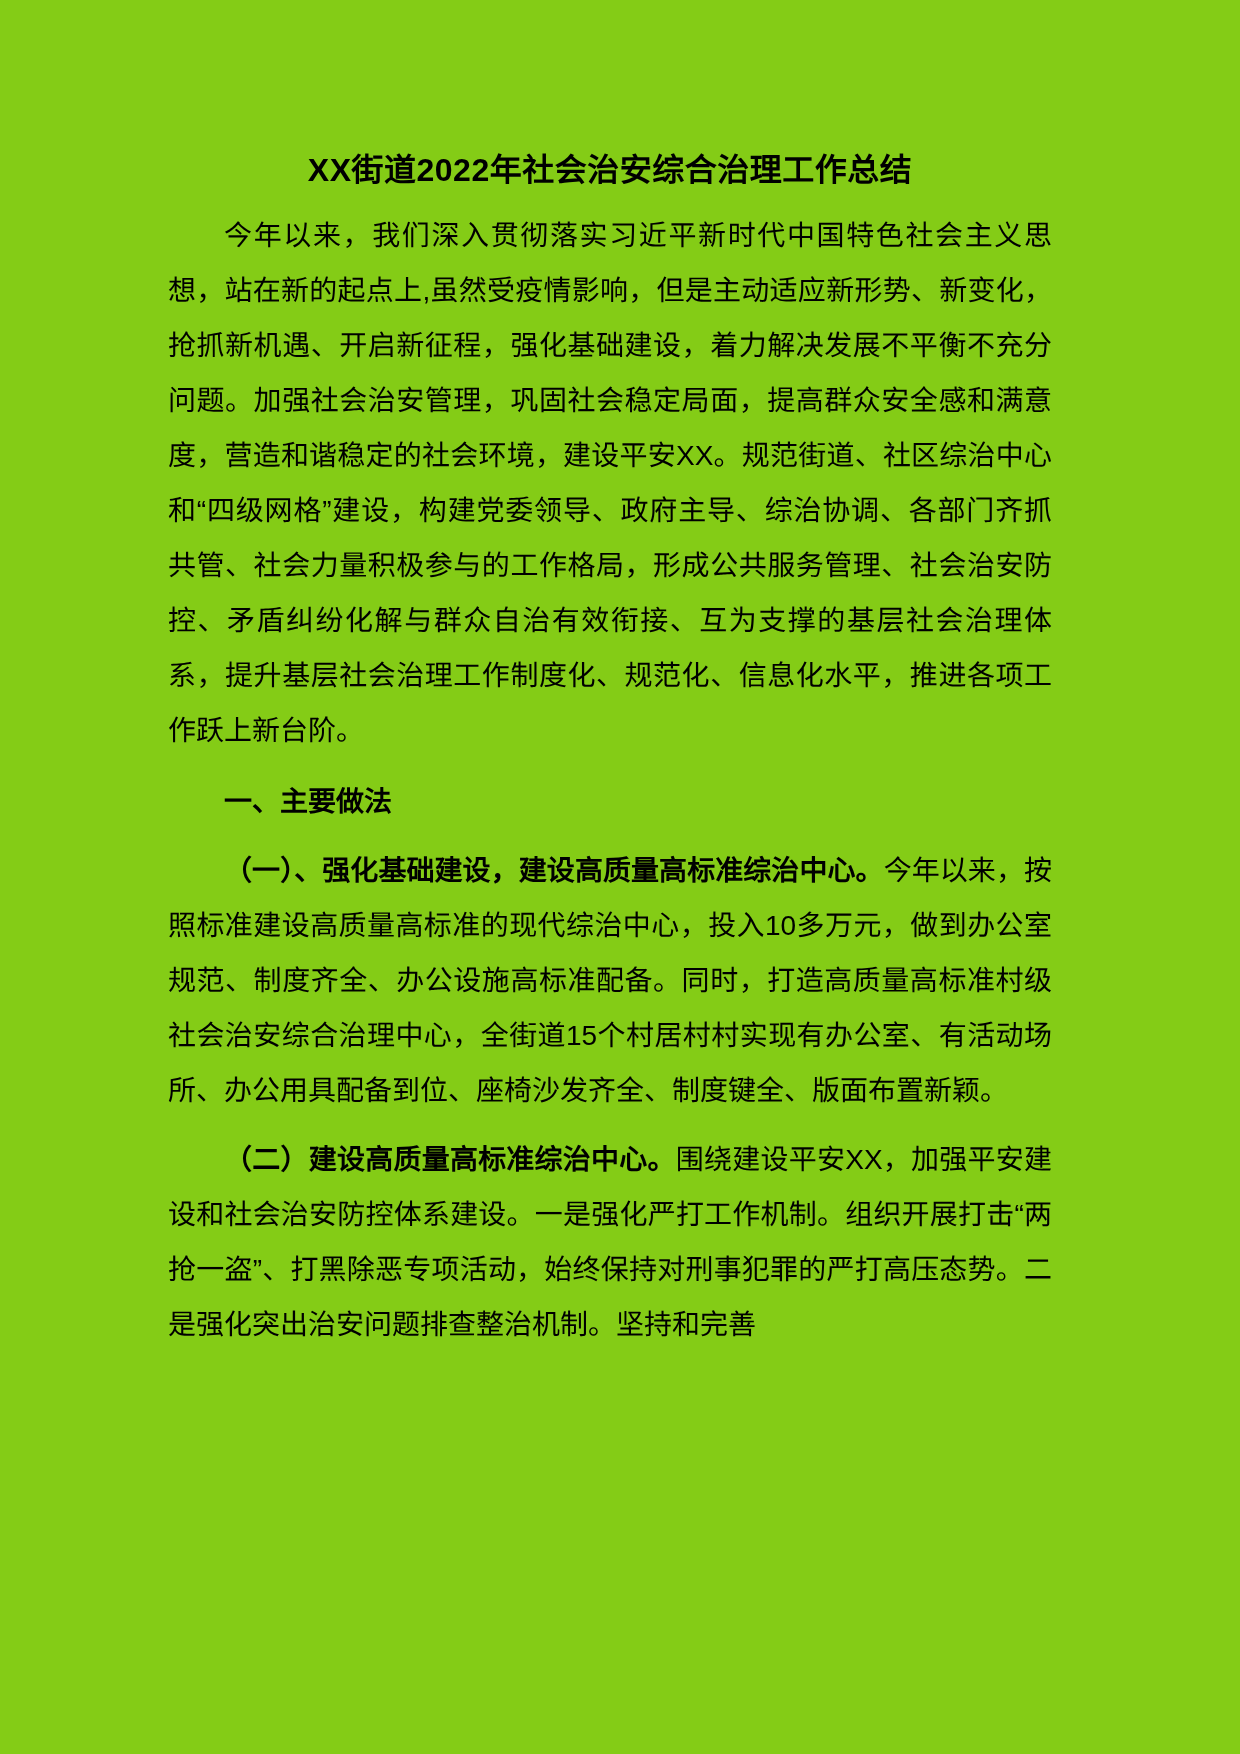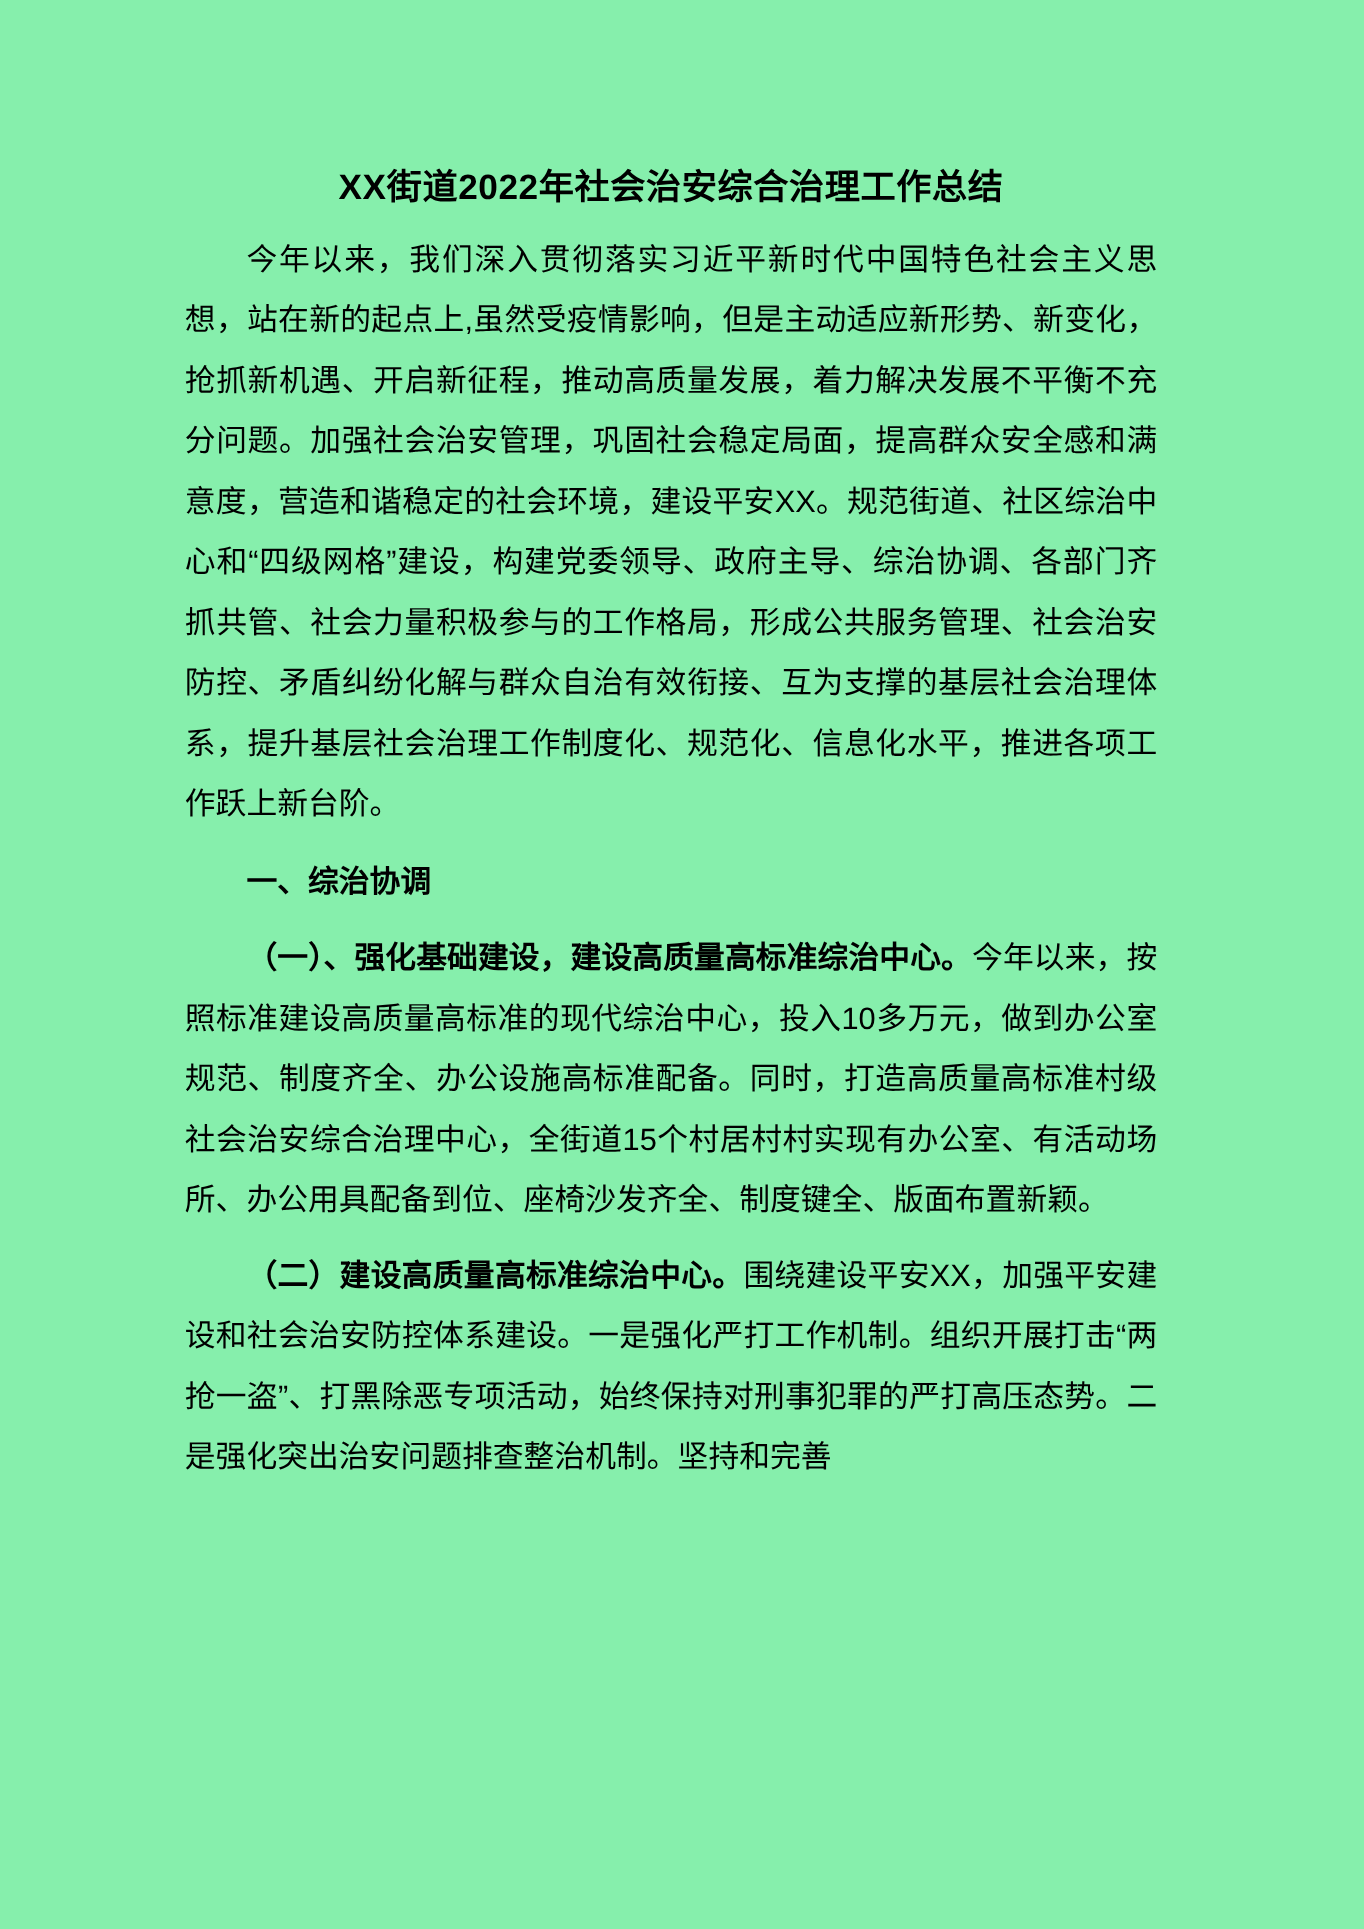--- a/index.html
+++ b/index.html
@@ -7,21 +7,21 @@
     margin: 0;
     padding: 0;
     background: #ffffff;
   }
 
   .page {
     position: relative;
     width: 1240px;
     height: 1754px;
     margin: 0 auto;
-    background: #86efac;
+    background: #84cc16;
     box-sizing: border-box;
     overflow: hidden;
     font-family: "Liberation Sans", "DejaVu Sans", sans-serif;
     color: #000000;
   }
 
   .content {
     position: absolute;
     left: 168px;
     top: 0;
@@ -74,22 +74,22 @@
   }
 </style>
 </head>
 <body>
 
 <div class="page">
   <div class="content">
 
     <h1 class="doc-title">XX街道2022年社会治安综合治理工作总结</h1>
 
-    <p class="para first-body">今年以来，我们深入贯彻落实习近平新时代中国特色社会主义思想，站在新的起点上,虽然受疫情影响，但是主动适应新形势、新变化，抢抓新机遇、开启新征程，推动高质量发展，着力解决发展不平衡不充分问题。加强社会治安管理，巩固社会稳定局面，提高群众安全感和满意度，营造和谐稳定的社会环境，建设平安XX。规范街道、社区综治中心和“四级网格”建设，构建党委领导、政府主导、综治协调、各部门齐抓共管、社会力量积极参与的工作格局，形成公共服务管理、社会治安防控、矛盾纠纷化解与群众自治有效衔接、互为支撑的基层社会治理体系，提升基层社会治理工作制度化、规范化、信息化水平，推进各项工作跃上新台阶。</p>
+    <p class="para first-body">今年以来，我们深入贯彻落实习近平新时代中国特色社会主义思想，站在新的起点上,虽然受疫情影响，但是主动适应新形势、新变化，抢抓新机遇、开启新征程，强化基础建设，着力解决发展不平衡不充分问题。加强社会治安管理，巩固社会稳定局面，提高群众安全感和满意度，营造和谐稳定的社会环境，建设平安XX。规范街道、社区综治中心和“四级网格”建设，构建党委领导、政府主导、综治协调、各部门齐抓共管、社会力量积极参与的工作格局，形成公共服务管理、社会治安防控、矛盾纠纷化解与群众自治有效衔接、互为支撑的基层社会治理体系，提升基层社会治理工作制度化、规范化、信息化水平，推进各项工作跃上新台阶。</p>
 
-    <h2 class="heading-1">一、综治协调</h2>
+    <h2 class="heading-1">一、主要做法</h2>
 
     <p class="para sub"><span class="lead">（一）、强化基础建设，建设高质量高标准综治中心。</span><span>今年以来，按照标准建设高质量高标准的现代综治中心，投入10多万元，做到办公室规范、制度齐全、办公设施高标准配备。同时，打造高质量高标准村级社会治安综合治理中心，全街道15个村居村村实现有办公室、有活动场所、办公用具配备到位、座椅沙发齐全、制度键全、版面布置新颖。</span></p>
 
     <p class="para sub"><span class="lead">（二）建设高质量高标准综治中心。</span><span>围绕建设平安XX，加强平安建设和社会治安防控体系建设。一是强化严打工作机制。组织开展打击“两抢一盗”、打黑除恶专项活动，始终保持对刑事犯罪的严打高压态势。二是强化突出治安问题排查整治机制。坚持和完善</span></p>
 
   </div>
 </div>
 
 </body></html>

